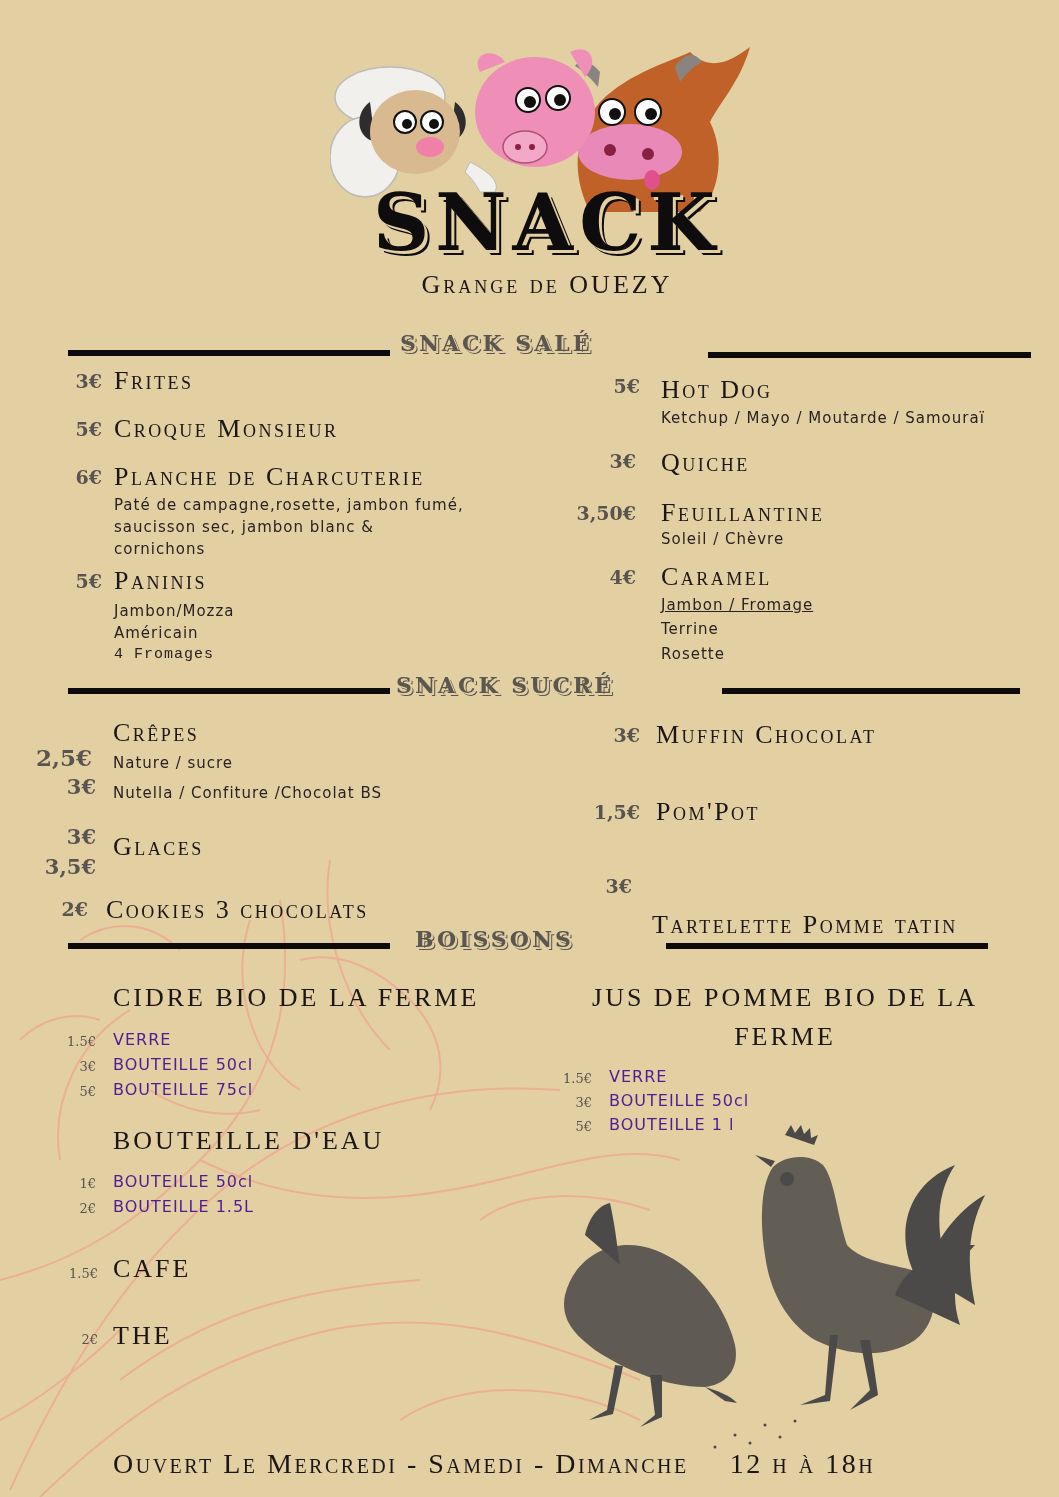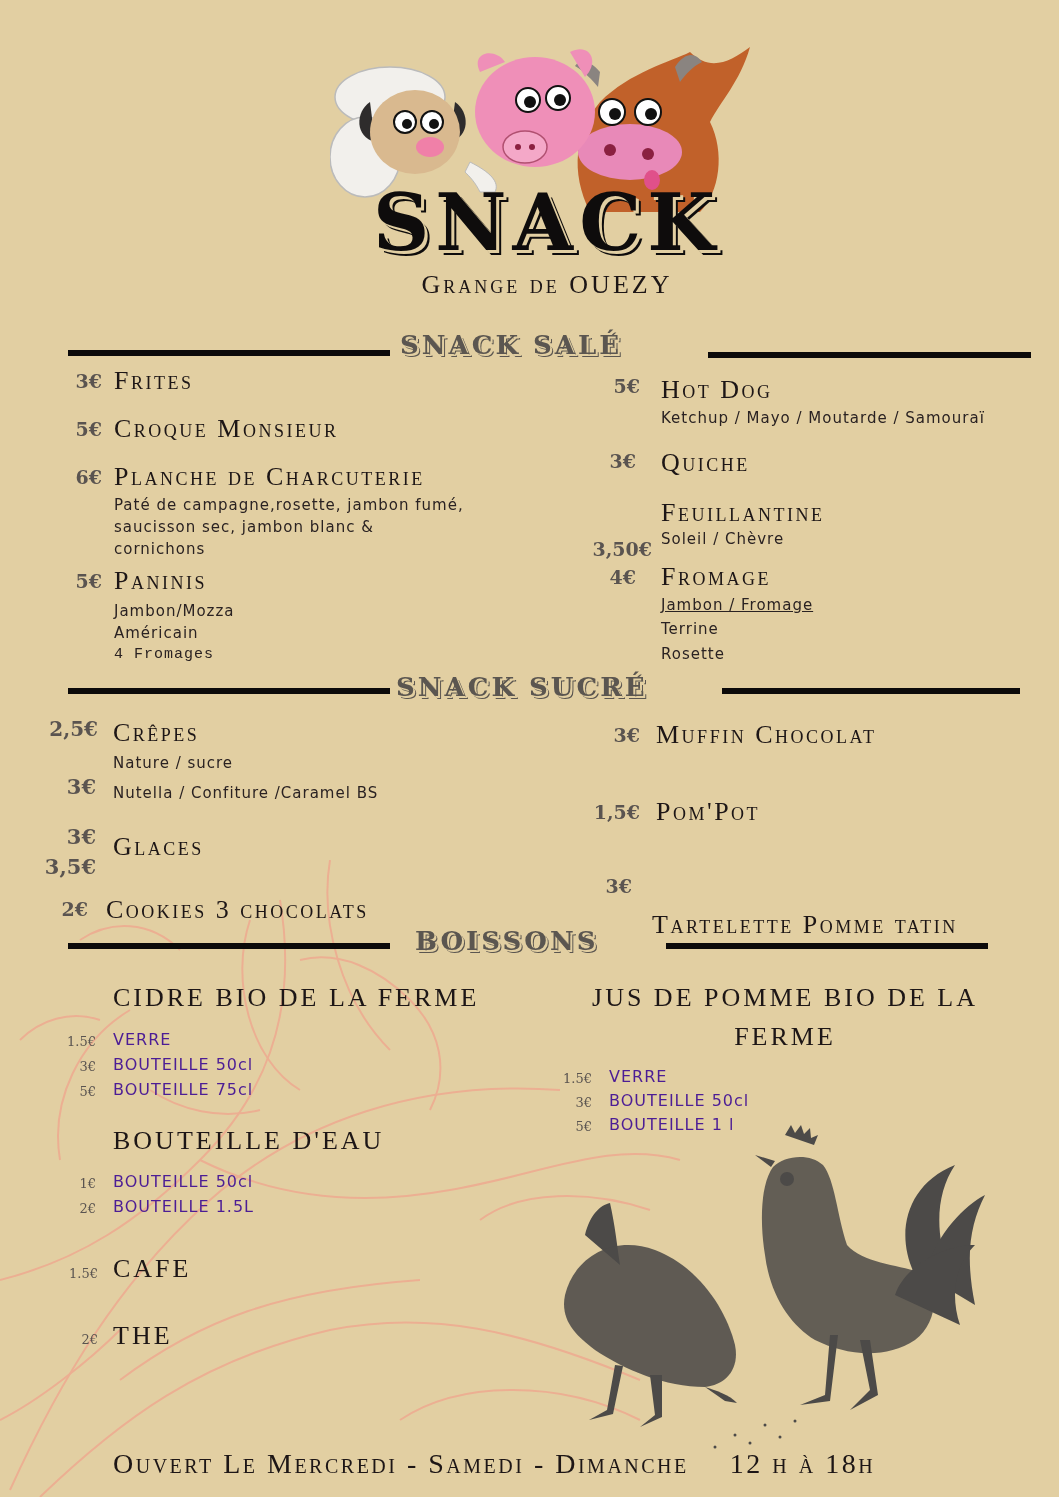--- a/index.html
+++ b/index.html
@@ -3,21 +3,21 @@
 <meta charset="utf-8">
 <style>
   html,body{margin:0;padding:0;}
   body{width:1059px;height:1497px;background:#e2cfa2;position:relative;overflow:hidden;font-family:"Liberation Serif",serif;color:#1a1414;}
   .abs{position:absolute;}
   .sc{font-variant:small-caps;letter-spacing:2px;}
   .cap{font-size:26px;letter-spacing:2.5px;font-variant:small-caps;font-family:"Liberation Serif",serif;color:#1d1616;white-space:nowrap;}
   .price{font-family:"DejaVu Serif",serif;font-weight:bold;color:#5a5450;font-size:19px;text-align:right;white-space:nowrap;}
   .sub{font-family:"DejaVu Sans",sans-serif;font-size:15px;letter-spacing:1px;color:#2a2222;line-height:22px;white-space:nowrap;}
   .hr{position:absolute;height:6px;background:#0c0a0a;}
-  .sect{position:absolute;font-family:"DejaVu Serif",serif;font-weight:bold;font-size:26px;letter-spacing:3px;color:#5b5650;text-shadow:2px 2px 0 #e2cfa2,3px 3px 0 #5b5650;white-space:nowrap;}
+  .sect{position:absolute;font-family:"DejaVu Serif",serif;font-weight:bold;font-size:22px;letter-spacing:3px;color:#5b5650;text-shadow:2px 2px 0 #e2cfa2,3px 3px 0 #5b5650;white-space:nowrap;}
   .bev{font-family:"Liberation Serif",serif;font-size:26px;letter-spacing:3px;color:#1d1616;white-space:nowrap;}
   .bp{font-family:"DejaVu Serif",serif;font-weight:normal;color:#5a5450;font-size:13px;text-align:right;white-space:nowrap;}
   .bs{font-family:"DejaVu Sans",sans-serif;font-size:16px;letter-spacing:1px;color:#4c1d95;white-space:nowrap;}
 </style>
 </head>
 <body>
 
 <svg class="abs" style="left:0;top:860px;" width="700" height="637" viewBox="0 0 700 637">
   <g fill="none" stroke="#eeaa90" stroke-width="2" opacity="0.85">
     <path d="M10 630 C60 520 120 420 210 340 C300 260 420 220 560 230"></path>
@@ -109,41 +109,41 @@
 <div class="abs" style="left:560px;top:375px;">
   <div class="price abs" style="left:0;top:0;width:80px;">5€</div>
   <div class="cap abs" style="left:101px;top:0px;">Hot Dog</div>
   <div class="sub abs" style="left:101px;top:32px;">Ketchup / Mayo / Moutarde / Samouraï</div>
 </div>
 <div class="abs" style="left:560px;top:450px;">
   <div class="price abs" style="left:0;top:0;width:76px;">3€</div>
   <div class="cap abs" style="left:101px;top:-2px;">Quiche</div>
 </div>
 <div class="abs" style="left:560px;top:502px;">
-  <div class="price abs" style="left:16px;top:0;width:76px;margin-top:36px;">3,50€</div>
+  <div class="price abs" style="left:0;top:0;width:76px;">3,50€</div>
   <div class="cap abs" style="left:101px;top:-4px;">Feuillantine</div>
   <div class="sub abs" style="left:101px;top:26px;">Soleil / Chèvre</div>
 </div>
 <div class="abs" style="left:560px;top:566px;">
   <div class="price abs" style="left:0;top:0;width:76px;">4€</div>
-  <div class="cap abs" style="left:101px;top:-4px;">Fromage</div>
+  <div class="cap abs" style="left:101px;top:-4px;">Caramel</div>
   <div class="sub abs" style="left:101px;top:28px;text-decoration:underline;">Jambon / Fromage</div>
   <div class="sub abs" style="left:101px;top:52px;">Terrine</div>
   <div class="sub abs" style="left:101px;top:77px;">Rosette</div>
 </div>
 
 <div class="hr" style="left:68px;top:688px;width:322px;"></div>
 <div class="sect" style="left:396px;top:672px;">SNACK SUCRÉ</div>
 <div class="hr" style="left:722px;top:688px;width:298px;"></div>
 
 <div class="cap abs" style="left:113px;top:718px;">Crêpes</div>
-<div class="price abs" style="left:30px;top:717px;width:68px;font-size:20px;">2,5€</div>
+<div class="price abs" style="left:30px;top:744px;width:68px;font-size:23px;text-align:center;">2,5€</div>
 <div class="sub abs" style="left:113px;top:752px;">Nature / sucre</div>
 <div class="price abs" style="left:30px;top:774px;width:66px;font-size:21px;">3€</div>
-<div class="sub abs" style="left:113px;top:782px;">Nutella / Confiture /Caramel BS</div>
+<div class="sub abs" style="left:113px;top:782px;">Nutella / Confiture /Chocolat BS</div>
 
 <div class="price abs" style="left:30px;top:824px;width:66px;font-size:21px;">3€</div>
 <div class="price abs" style="left:30px;top:854px;width:66px;font-size:21px;">3,5€</div>
 <div class="cap abs" style="left:113px;top:832px;">Glaces</div>
 
 <div class="price abs" style="left:30px;top:898px;width:58px;">2€</div>
 <div class="cap abs" style="left:106px;top:895px;">Cookies 3 chocolats</div>
 
 <div class="price abs" style="left:570px;top:724px;width:70px;">3€</div>
 <div class="cap abs" style="left:656px;top:720px;">Muffin Chocolat</div>

